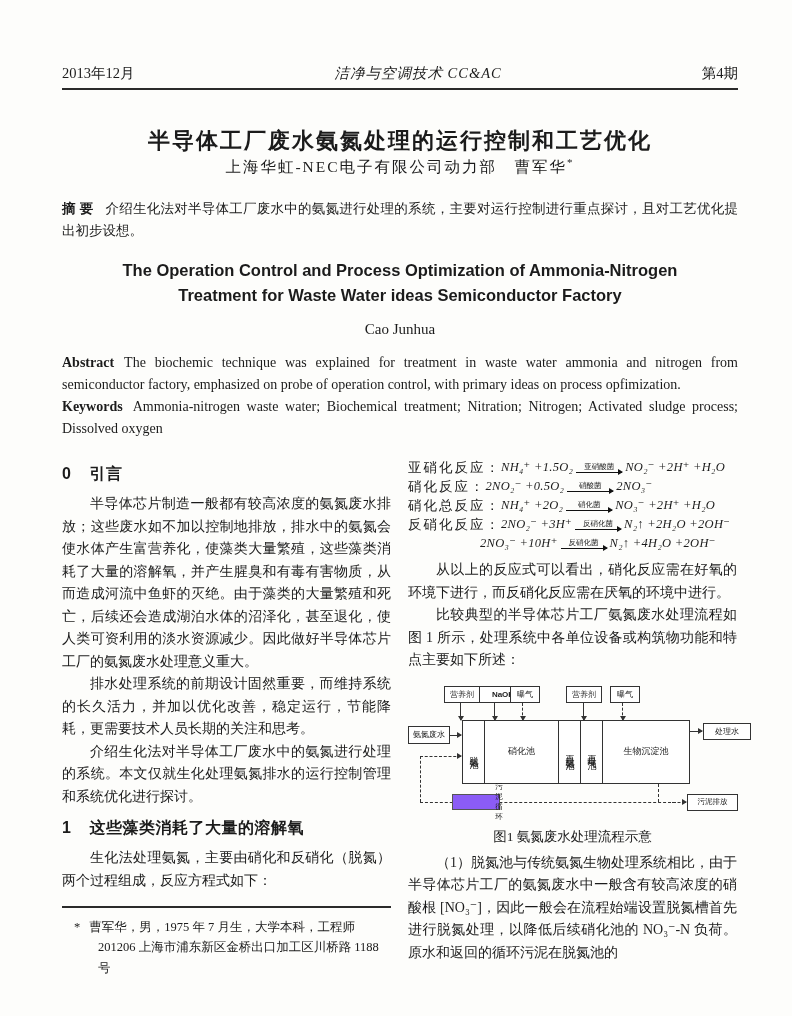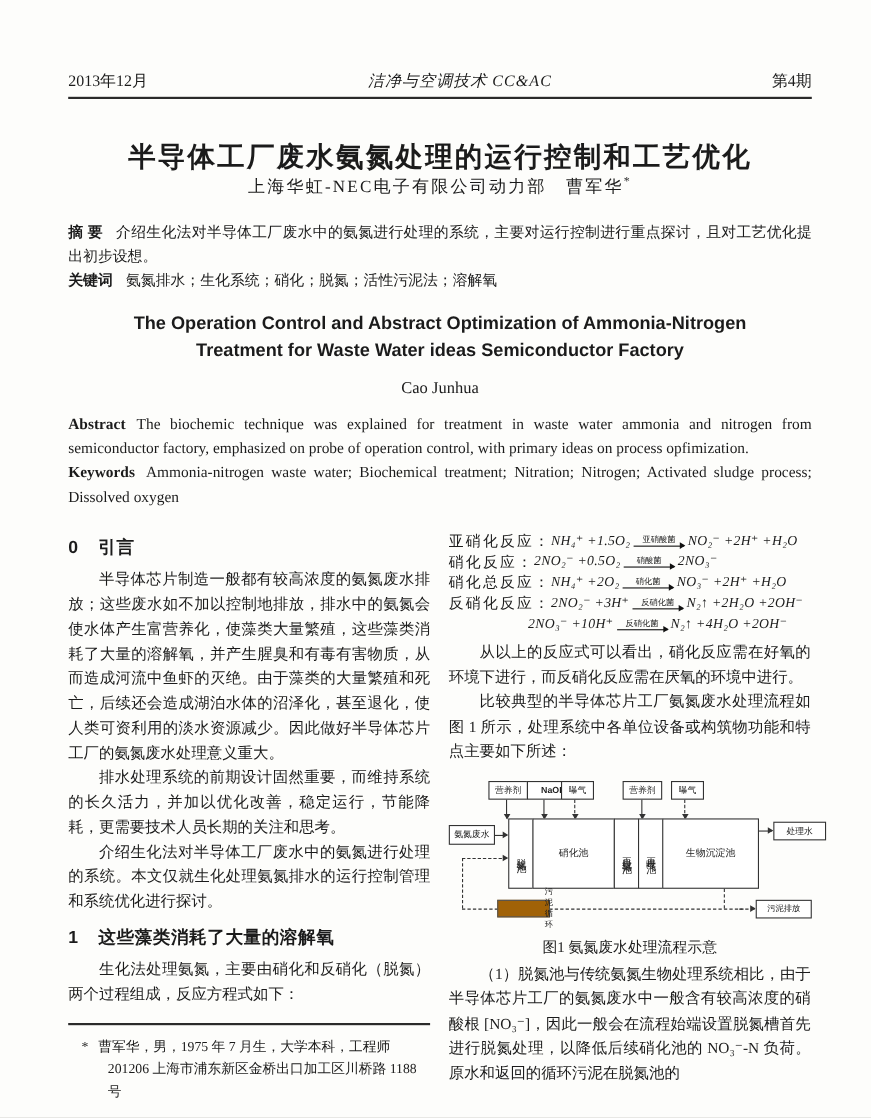--- a/index.html
+++ b/index.html
@@ -6,21 +6,21 @@
   .page{
     width:792px;height:1016px;margin:0 auto;background:#fdfdfb;color:#1b1b1b;
     font-family:"Liberation Serif","DejaVu Serif",serif;
     box-sizing:border-box;padding:64px 54px 0 62px;overflow:hidden;position:relative;
   }
   
   .pg-header{display:flex;justify-content:space-between;align-items:baseline;font-size:14.5px;}
   .pg-header .journal{font-style:italic;letter-spacing:1px;}
   .header-rule{height:2px;background:#2a2a2a;margin-top:5px;}
   
-  .title-zh{font-size:25px;font-weight:bold;text-align:center;letter-spacing:2px;margin:36px 0 0 0;
+  .title-zh{font-size:22px;font-weight:bold;text-align:center;letter-spacing:2px;margin:36px 0 0 0;
     font-family:Liberation Mono, monospace;}
   .author-line{text-align:center;font-size:15.5px;letter-spacing:2px;}
   .author-line sup{font-size:11px;}
   
   .meta-block{margin-top:20px;font-size:13.5px;line-height:22px;text-align:justify;}
   .meta{margin:0;}
   .run-in{font-weight:bold;margin-right:12px;font-family:"Liberation Sans","DejaVu Sans",sans-serif;}
   
   .title-en{margin-top:16px;text-align:center;font-weight:bold;font-size:16.5px;line-height:25px;
     font-family:"Liberation Sans","DejaVu Sans",sans-serif;}
@@ -61,21 +61,21 @@
   .tank .vtxt{writing-mode:vertical-rl;letter-spacing:2px;}
   .iobox{font-size:8px;}
   .v-line{position:absolute;width:0;border-left:1px solid #333;}
   .v-line.dash{border-left-style:dashed;}
   .v-line.ahead::after{content:"";position:absolute;left:-3.5px;bottom:-1px;width:0;height:0;
     border-top:5px solid #333;border-left:3px solid transparent;border-right:3px solid transparent;}
   .h-line{position:absolute;height:0;border-top:1px solid #333;}
   .h-line.dash{border-top-style:dashed;}
   .h-line.ahead::after{content:"";position:absolute;right:-1px;top:-3.5px;width:0;height:0;
     border-left:5px solid #333;border-top:3px solid transparent;border-bottom:3px solid transparent;}
-  .lbl-box{position:absolute;border:1px solid #555;background:#a16207;font-size:7.5px;
+  .lbl-box{position:absolute;border:1px solid #555;background:#8b5cf6;font-size:7.5px;
     display:flex;align-items:center;justify-content:center;box-sizing:border-box;padding-left:46px;}
   .fig-cap{text-align:center;font-size:13.5px;margin-top:8px;}
 </style>
 </head>
 <body>
 
 <div class="page">
 
   <header class="pg-header">
     <span>2013年12月</span>
@@ -85,25 +85,24 @@
   <div class="header-rule"></div>
 
   <h1 class="title-zh">半导体工厂废水氨氮处理的运行控制和工艺优化</h1>
 
   <div class="author-line">
     <span>上海华虹-NEC电子有限公司动力部　曹军华</span><sup>*</sup>
   </div>
 
   <div class="meta-block">
     <p class="meta"><b class="run-in">摘 要</b><span>介绍生化法对半导体工厂废水中的氨氮进行处理的系统，主要对运行控制进行重点探讨，且对工艺优化提出初步设想。</span></p>
-    <p class="meta"><b class="run-in">关键词</b><span>氨氮排水；生化系统；硝化；脱氮；活性污泥法；溶解氧</span></p>
   </div>
 
   <div class="title-en">
-    <div>The Operation Control and Abstract Optimization of Ammonia-Nitrogen</div>
+    <div>The Operation Control and Process Optimization of Ammonia-Nitrogen</div>
     <div>Treatment for Waste Water ideas Semiconductor Factory</div>
   </div>
   <div class="author-en">Cao Junhua</div>
 
   <div class="meta-block en">
     <p class="meta en"><b>Abstract</b><span>The biochemic technique was explained for treatment in waste water ammonia and nitrogen from semiconductor factory, emphasized on probe of operation control, with primary ideas on process opfimization.</span></p>
     <p class="meta en"><b>Keywords</b><span>Ammonia-nitrogen waste water; Biochemical treatment; Nitration; Nitrogen; Activated sludge process; Dissolved oxygen</span></p>
   </div>
 
   <div class="columns">

